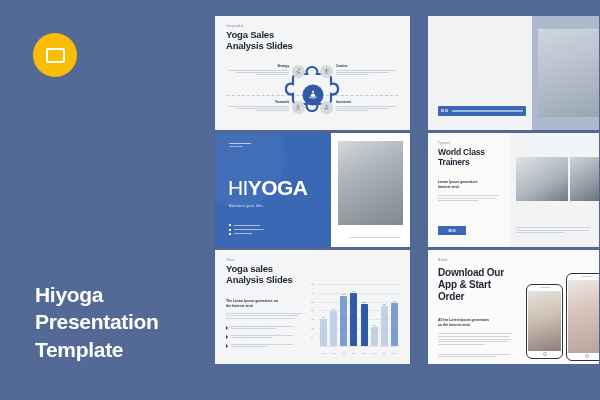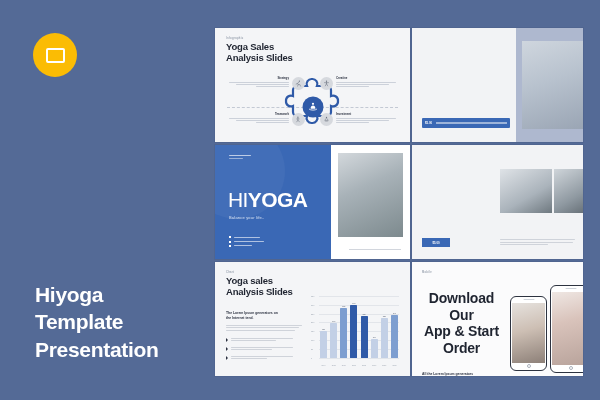--- a/index.html
+++ b/index.html
@@ -25,26 +25,26 @@
 
   .product-title {
     position:absolute; left:35px; top:281px; width:180px;
     color:#ffffff; font-size:21px; line-height:1.30; font-weight:700;
     letter-spacing:-0.3px;
   }
   .product-title span { display:block; }
 
   
   .slide-grid {
-    position:absolute; left:215px; top:28px;
+    position:absolute; left:215px; top:16px;
     width:371px; height:344px;
     display:grid;
     grid-template-columns:195px 171px;
     grid-template-rows:114px 114px 114px;
-    gap:3px 2px;
+    gap:3px 18px;
   }
   .slide {
     position:relative; overflow:hidden; background:#ffffff;
     box-shadow:0 0 0 1px rgba(0,0,0,0.04);
   }
 
   .eyebrow { font-size:2.6px; font-weight:700; color:#9aa3b0; letter-spacing:.3px; text-transform:capitalize; }
   .headline { font-weight:700; color:#1f2430; letter-spacing:-0.2px; }
   .body-lines { display:flex; flex-direction:column; }
   .ln { background:#c8ccd4; border-radius:1px; }
@@ -167,21 +167,21 @@
   }
   .chart .xaxis {
     position:absolute; left:9px; right:1px; bottom:0;
     display:flex; justify-content:space-between;
   }
   .chart .xlab { width:7px; text-align:center; font-size:1.8px; color:#9aa3b0; }
 
   
   .s6 { background:#fbfbfc; }
   .s6 .pane { position:absolute; left:0; top:0; width:96px; height:100%; padding:9px 7px 0 10px; }
-  .s6 .headline { font-size:14px; line-height:1.18; margin-top:16px;text-align:center; }
+  .s6 .headline { font-size:10px; line-height:1.18; margin-top:5px; }
   .s6 .sub { font-size:3.4px; font-weight:700; color:#2b3140; line-height:1.45; margin-top:16px; }
   .s6 .para { margin-top:5px; }
   .s6 .para .ln { height:1px; margin-bottom:1.7px; background:#cfd3da; }
   .s6 .para2 { margin-top:7px; }
   .s6 .para2 .ln { height:1px; margin-bottom:1.7px; background:#cfd3da; }
   .phone {
     position:absolute; border:1.6px solid #2d3340; border-radius:6px;
     background:#ffffff; overflow:hidden;
   }
   .phone .notch {
@@ -202,22 +202,22 @@
 <body>
 
 <div class="left-panel">
 
   <div class="slides-icon">
     <div class="glyph"></div>
   </div>
 
   <div class="product-title">
     <span>Hiyoga</span>
+    <span>Presentation</span>
     <span>Template</span>
-    <span>Presentation</span>
   </div>
 
 </div>
 
 <div class="slide-grid">
 
   <div class="slide s1">
     <div class="eyebrow">Infographic</div>
     <div class="headline">
       <div>Yoga Sales</div>
@@ -327,20 +327,36 @@
           <span class="ln" style="width:30px"></span>
         </div>
       <div class="row">
           <span class="dot"></span>
           <span class="ln" style="width:18px"></span>
         </div>
     </div>
   </div>
 
   <div class="slide s4">
+    <div class="pane">
+      <div class="eyebrow">Trainers</div>
+      <div class="headline">
+        <div>World Class</div>
+        <div>Trainers</div>
+      </div>
+      <div class="sub">
+        <div>Lorem Ipsum generators</div>
+        <div>Internet tend.</div>
+      </div>
+      <div class="para body-lines">
+        <div class="ln" style="width:95%"></div>
+          <div class="ln" style="width:90%"></div>
+          <div class="ln" style="width:62%"></div>
+      </div>
+    </div>
     <div class="cta">
       <span class="price">$5.00</span>
     </div>
     <div class="photos">
       <div class="ph1"></div>
       <div class="ph2"></div>
     </div>
     <div class="footnote body-lines">
       <div class="ln" style="width:100%"></div>
         <div class="ln" style="width:97%"></div>

